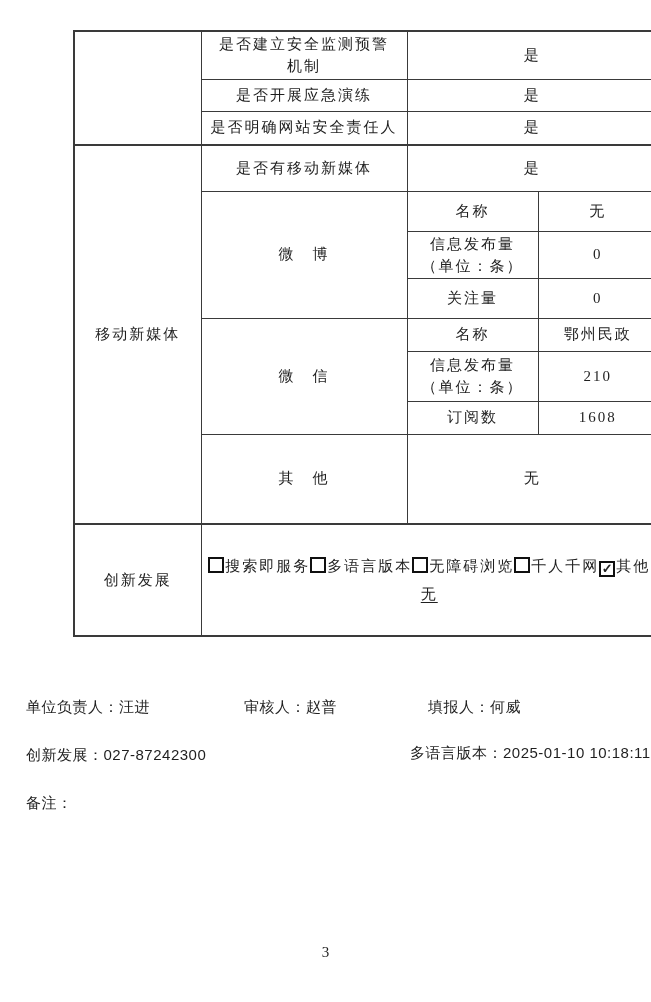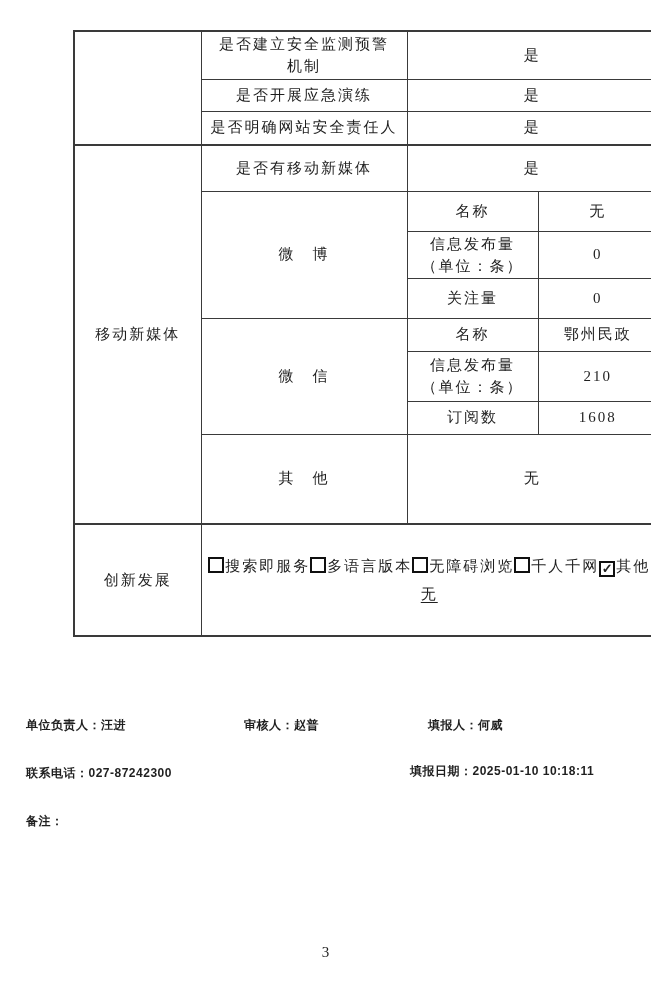--- a/index.html
+++ b/index.html
@@ -74,25 +74,24 @@
     vertical-align: -2px;
     margin-right: 1px;
   }
   .innov-other-line { display: block; }
   .underlined { text-decoration: underline; text-underline-offset: 3px; }
 
   
   .sig {
     position: absolute;
     font-family: "Liberation Sans", "DejaVu Sans", sans-serif;
-    font-weight: bold;
-    font-size: 12px;
+    font-weight: normal;
+    font-size: 15px;
     letter-spacing: 0.5px;
     white-space: nowrap;
-    margin-top: 19px;
   }
   #sig-unit    { left: 26px;  top: 698px; }
   #sig-review  { left: 244px; top: 698px; }
   #sig-filler  { left: 428px; top: 698px; text-align: center; }
   #sig-phone   { left: 26px;  top: 746px; }
   #sig-date    { left: 410px; top: 744px; }
   #sig-remarks { left: 26px;  top: 794px; }
 
   #page-number {
     position: absolute;
@@ -181,17 +180,17 @@
         <span class="cb-item"><span class="checkbox"></span><span>搜索即服务</span></span><span class="cb-item"><span class="checkbox"></span><span>多语言版本</span></span><span class="cb-item"><span class="checkbox"></span><span>无障碍浏览</span></span><span class="cb-item"><span class="checkbox"></span><span>千人千网</span></span><span class="cb-item"><span class="checkbox">✓</span><span>其他</span></span>
         <span class="innov-other-line"><span class="underlined">无</span></span>
       </td>
     </tr>
   </tbody>
 </table>
 
 <div class="sig" id="sig-unit"><span>单位负责人：</span><span>汪进</span></div>
 <div class="sig" id="sig-review"><span>审核人：</span><span>赵普</span></div>
 <div class="sig" id="sig-filler"><span>填报人：</span><span>何威</span></div>
-<div class="sig" id="sig-phone"><span>联系电话：</span><span>027-87242300</span></div>
-<div class="sig" id="sig-date"><span>填报日期：</span><span>2025-01-10 10:18:11</span></div>
+<div class="sig" id="sig-phone"><span>创新发展：</span><span>027-87242300</span></div>
+<div class="sig" id="sig-date"><span>多语言版本：</span><span>2025-01-10 10:18:11</span></div>
 <div class="sig" id="sig-remarks">备注：</div>
 
 <div id="page-number">3</div>
 
 </body></html>

